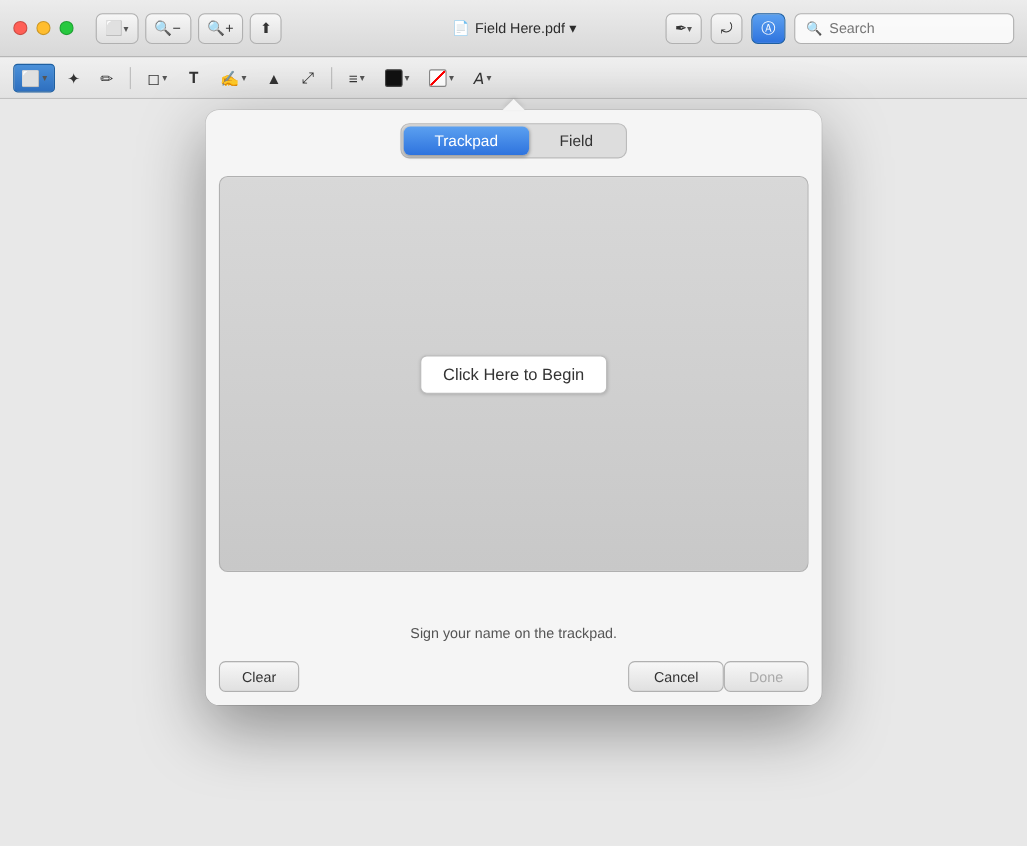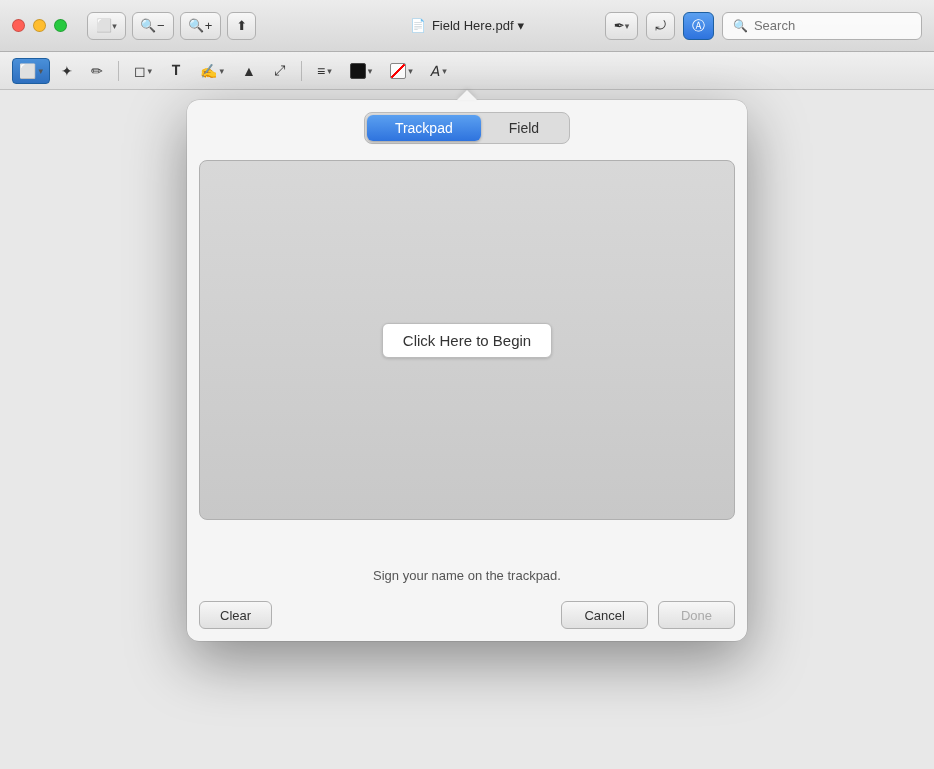--- a/index.html
+++ b/index.html
@@ -261,21 +261,20 @@
       border-radius: 6px;
       padding: 6px 20px;
       font-size: 13px;
       color: #333;
       cursor: pointer;
       height: 28px;
     }
 
     .btn-group-right {
       display: flex;
-      gap: 10px;
     }
 
     .btn-cancel {
       background: linear-gradient(to bottom, #f7f7f7, #e0e0e0);
       border: 1px solid #b0b0b0;
       border-radius: 6px;
       padding: 6px 22px;
       font-size: 13px;
       color: #333;
       cursor: pointer;

